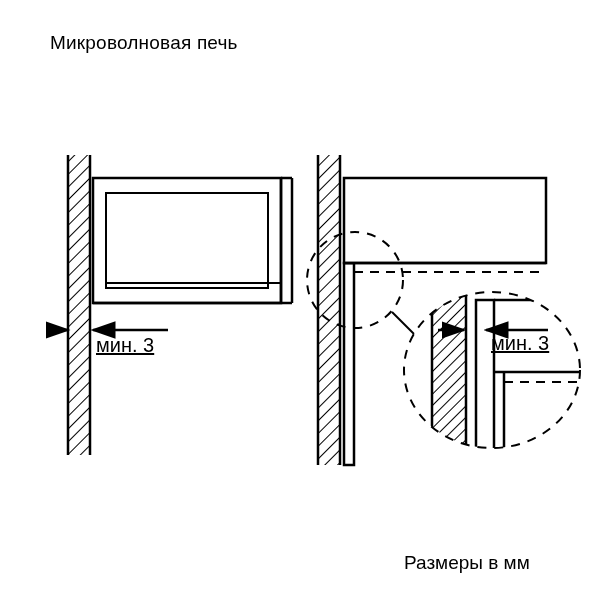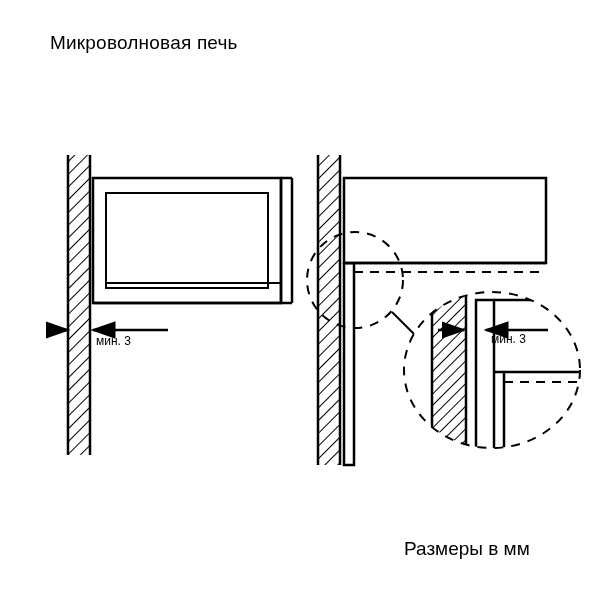--- a/index.html
+++ b/index.html
@@ -29,28 +29,29 @@
     line-height: 26px;
     letter-spacing: 0.2px;
   }
   .title-line {
     display: block;
     white-space: nowrap;
   }
   .footer-note {
     position: absolute;
     left: 404px;
-    top: 538px;
+    top: 552px;
     font-size: 19px;
     white-space: nowrap;
   }
   .dim-label {
     position: absolute;
-    font-size: 12px;
+    font-size: 20px;
     white-space: nowrap;
+    text-decoration: underline;
   }
   #label-left {
     left: 96px;
     top: 334px;
   }
   #label-right {
     left: 491px;
     top: 332px;
   }
   svg.drawing {

